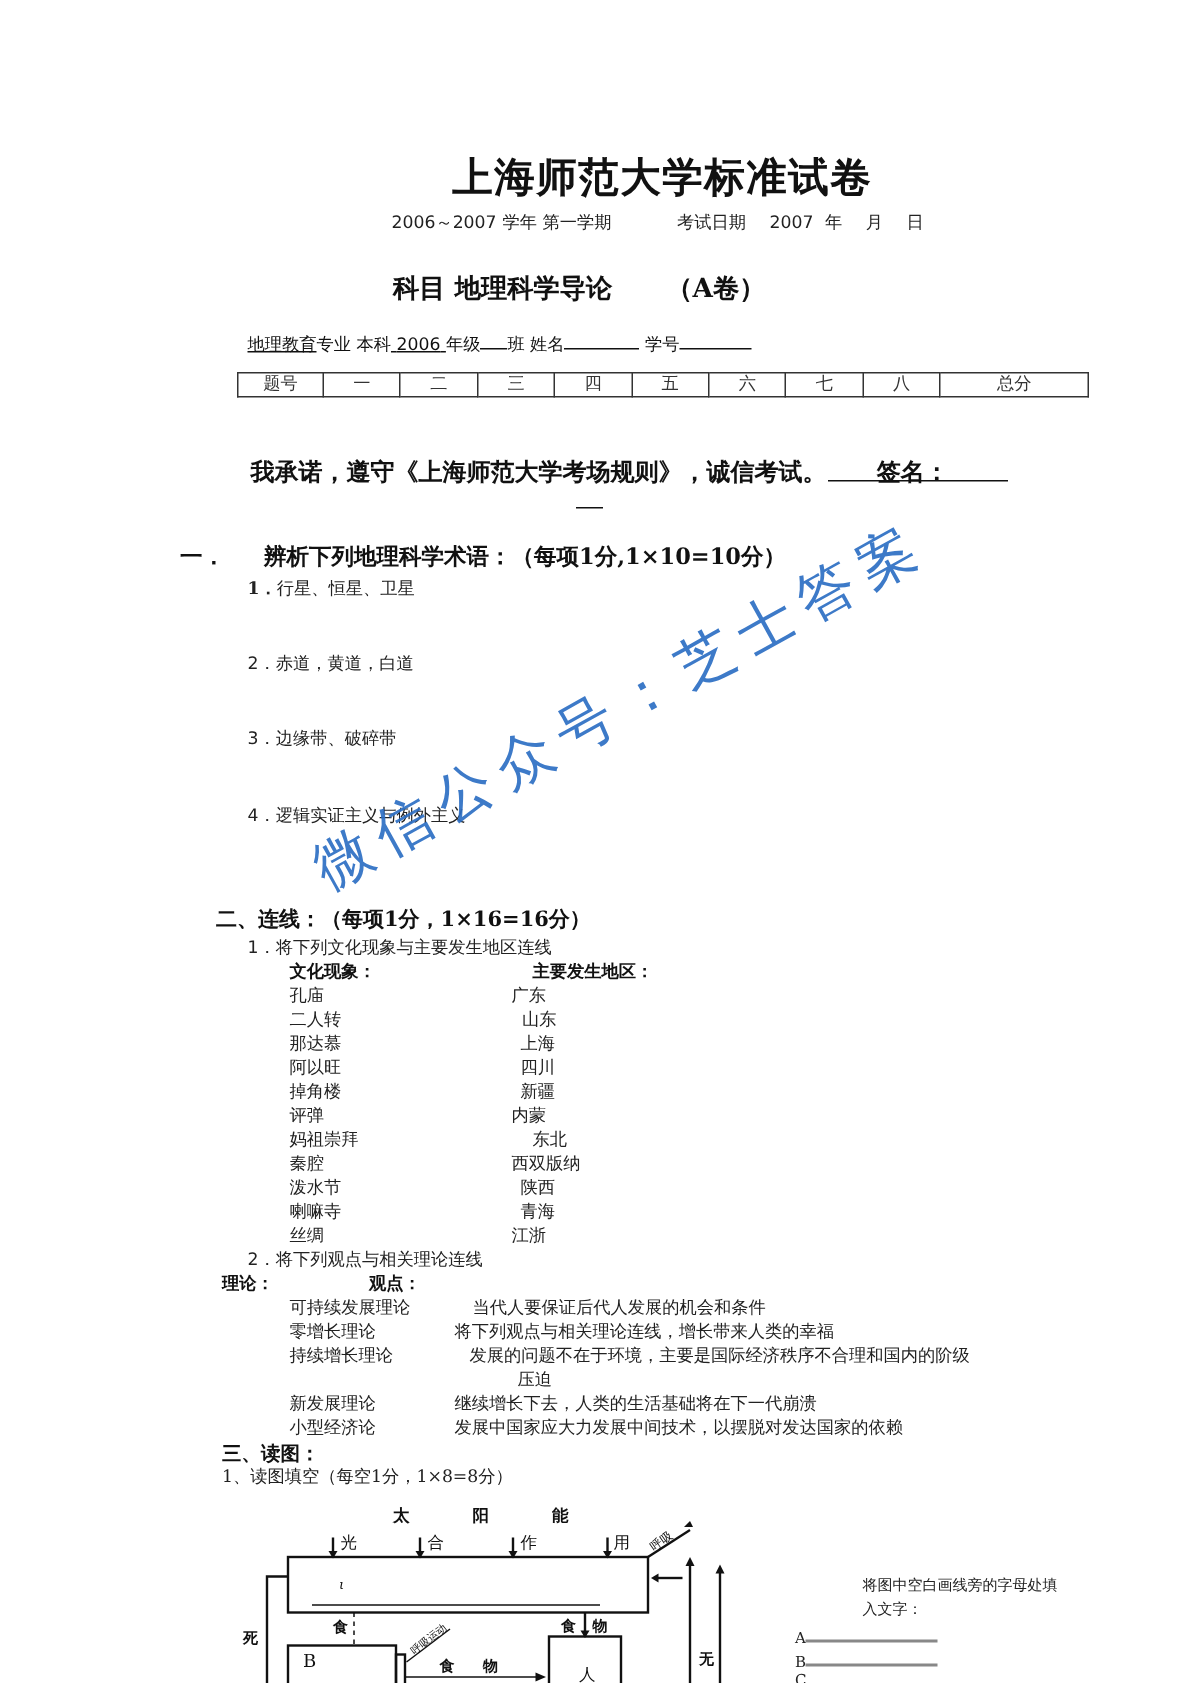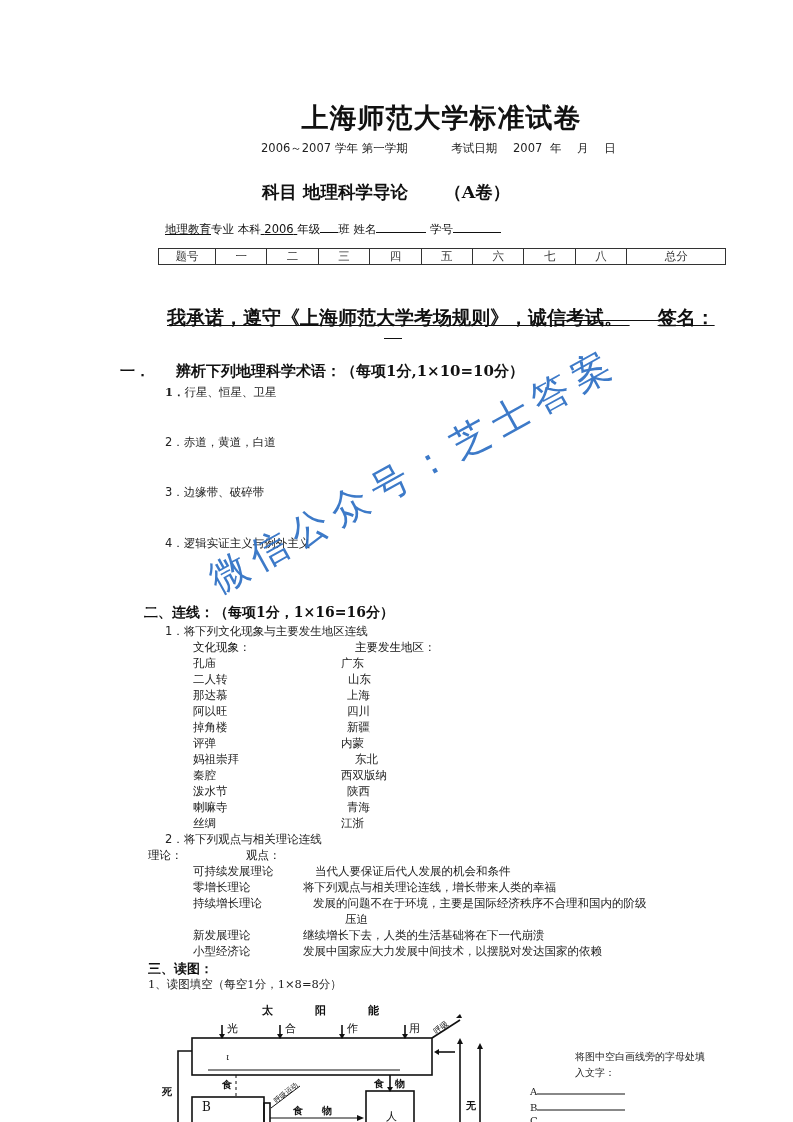--- a/index.html
+++ b/index.html
@@ -16,32 +16,32 @@
   .subject .gap { display:inline-block; width:30px; }
 
   .infoline { top:220px; left:120px; font-size:11.5px; }
   .u { text-decoration:underline; }
   .blank { display:inline-block; border-bottom:1px solid #111; height:12px; vertical-align:baseline; }
 
   table.score { position:absolute; left:113px; top:248px; width:568px; border-collapse:collapse; font-size:11.5px; }
   table.score td { border:1px solid #333; height:15px; padding:0; text-align:center; line-height:15px; color:#333;font-family:Liberation Mono, monospace; }
   table.score td:first-child { width:56px; }
 
-  .pledge { top:305px; left:122px; font-size:19px; font-weight:bold;text-decoration:underline; }
+  .pledge { top:305px; left:122px; font-size:16px; font-weight:bold; }
   .pledge .sig { margin-left:28px; }
   .sigline { top:320px; left:552px; width:120px; border-bottom:1px solid #111; }
   .sigline2 { top:338px; left:384px; width:18px; border-bottom:1px solid #111; }
 
   .sec1 { top:362px; left:120px; font-size:15px; font-weight:bold; }
   .sec1 .num { display:inline-block; width:56px; }
   .q { left:120px; font-size:11.5px; color:#222; }
 
   .sec2 { top:604px; left:120px; font-size:14px; font-weight:bold;margin-left:24px; }
   .sub { left:120px; font-size:11.5px; color:#222; }
-  .colhead { font-size:11.5px; font-weight:normal; }
+  .colhead { font-size:11.5px; font-weight:bold; }
   .item { font-size:11.5px; color:#222; }
 
   .watermark { left:200px; top:560px; font-size:38px; color:#2d6fc4; transform:rotate(-29deg); transform-origin:left top;
                font-family:"DejaVu Serif", serif; letter-spacing:8px; opacity:0.92; pointer-events:none; }
 
   .diagram { position:absolute; left:150px; top:1000px; width:340px; height:122px; }
   .note { left:530px; font-size:10px; color:#222; }
   .ans-line { display:inline-block; width:88px; border-bottom:2px solid #888; height:10px; vertical-align:baseline; }
 </style>
 </head>

